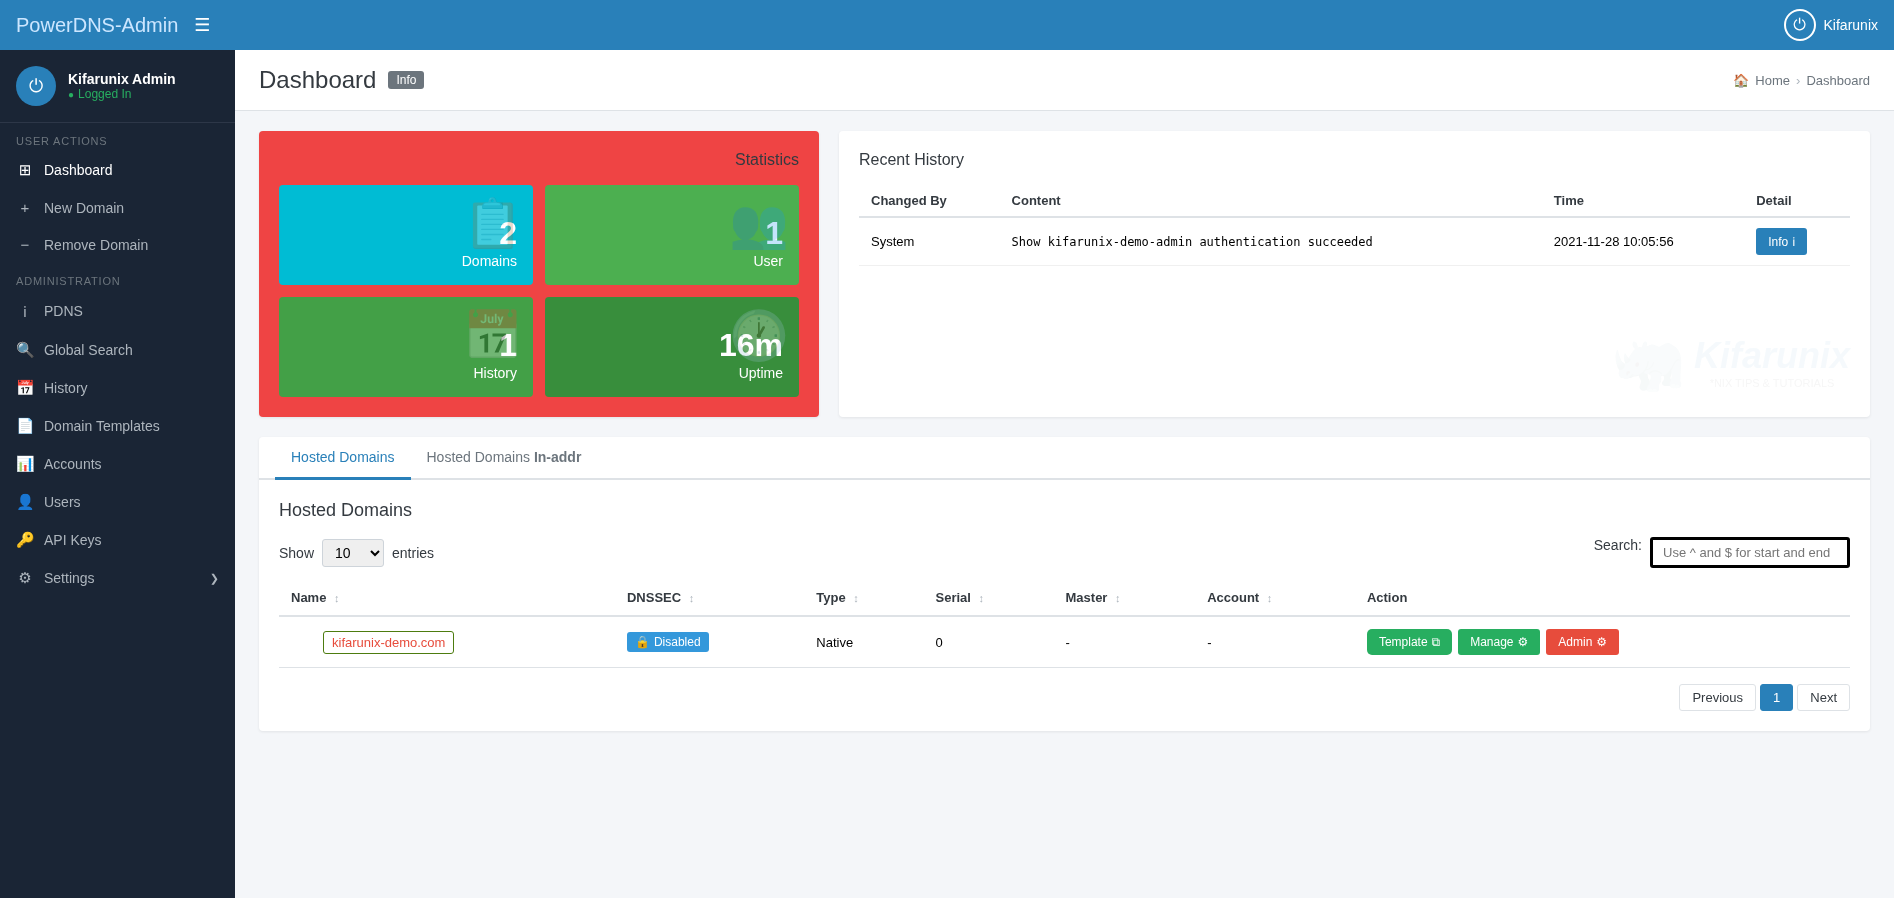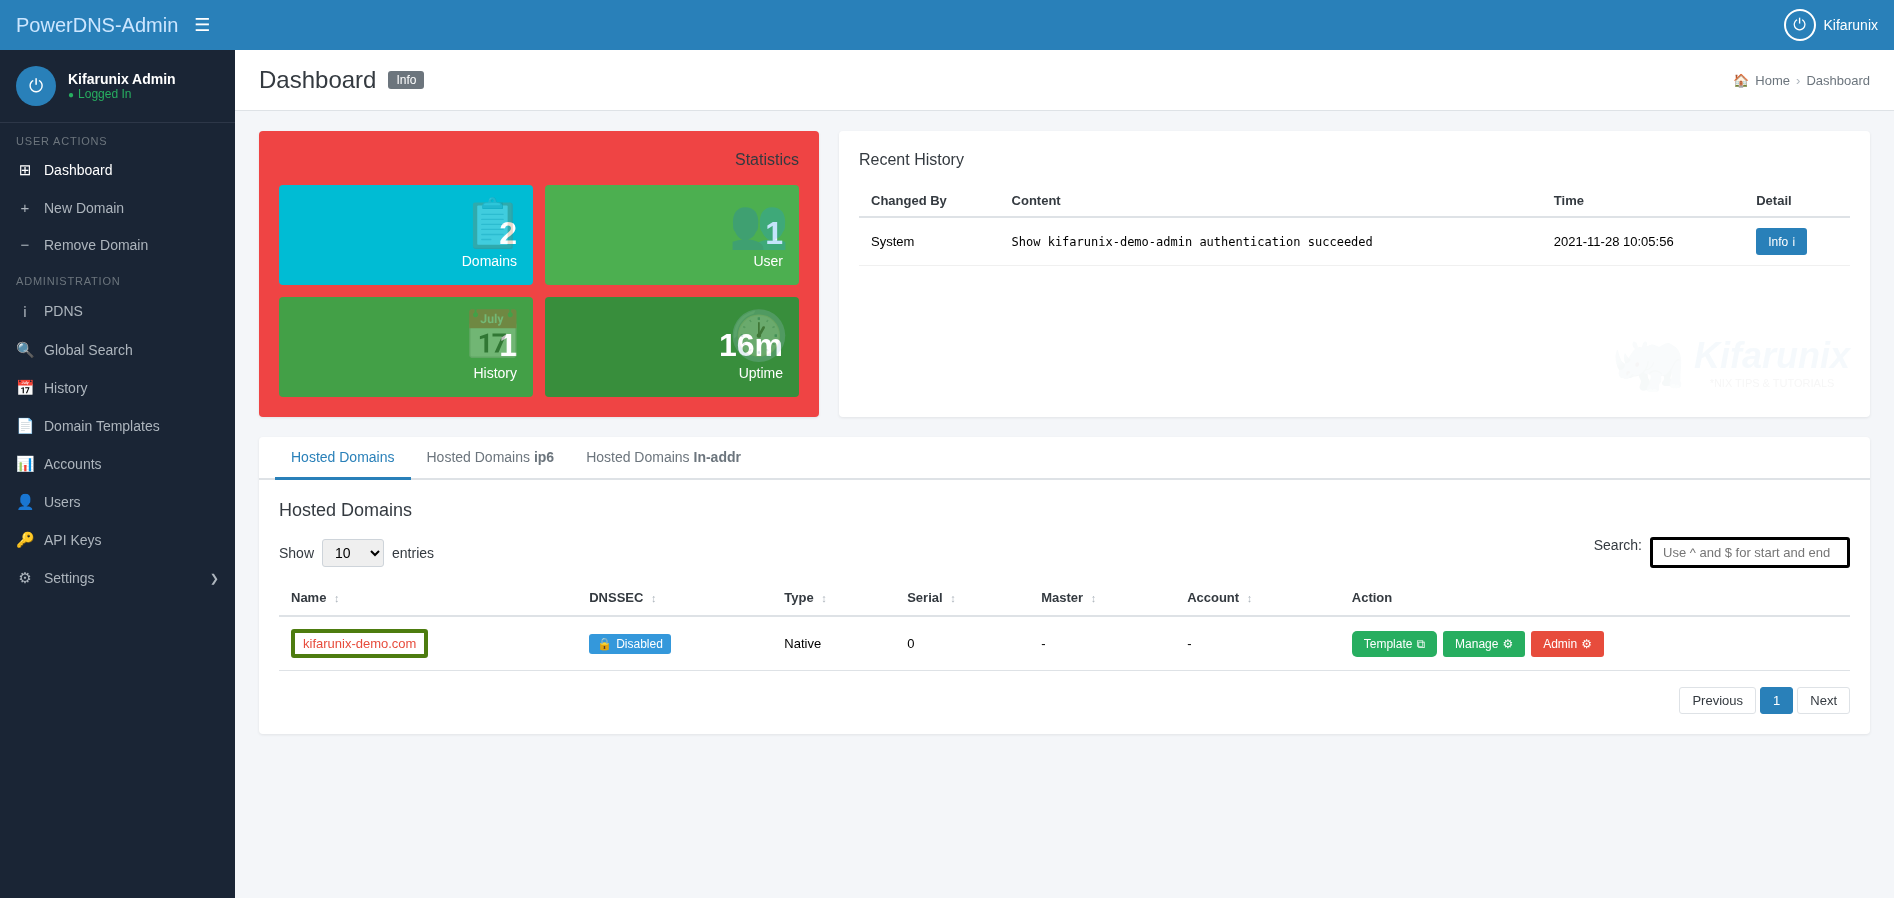--- a/index.html
+++ b/index.html
@@ -266,24 +266,25 @@
     .data-table th .sort-icon { color: #adb5bd; margin-left: 4px; font-size: 11px; }
     .data-table td {
       padding: 12px 12px;
       border-bottom: 1px solid #dee2e6;
       vertical-align: middle;
     }
 
     .domain-link {
       color: #e74c3c;
       text-decoration: none;
-      border: 4px solid #4d7c0f;
+      border: 1px solid #4d7c0f;
       padding: 3px 8px;
       border-radius: 3px;
       display: inline-block;
+      margin-left: 32px;
     }
 
     .badge-disabled {
       background: #3498db;
       color: white;
       padding: 3px 8px;
       border-radius: 3px;
       font-size: 12px;
       display: inline-flex;
       align-items: center;
@@ -481,23 +482,20 @@
             </div>
           </div>
         </div>
 
       </div>
 
       <div class="tabs-container">
         <div class="tabs-nav">
           <div class="tab-item active">
             <span>Hosted Domains</span>
-          </div>
-          <div class="tab-item">
-            Hosted Domains <strong>ip6</strong>
           </div>
           <div class="tab-item">
             Hosted Domains <strong>In-addr</strong>
           </div>
         </div>
 
         <div class="tabs-body">
           <div class="section-title">Hosted Domains</div>
 
           <div class="table-controls">

